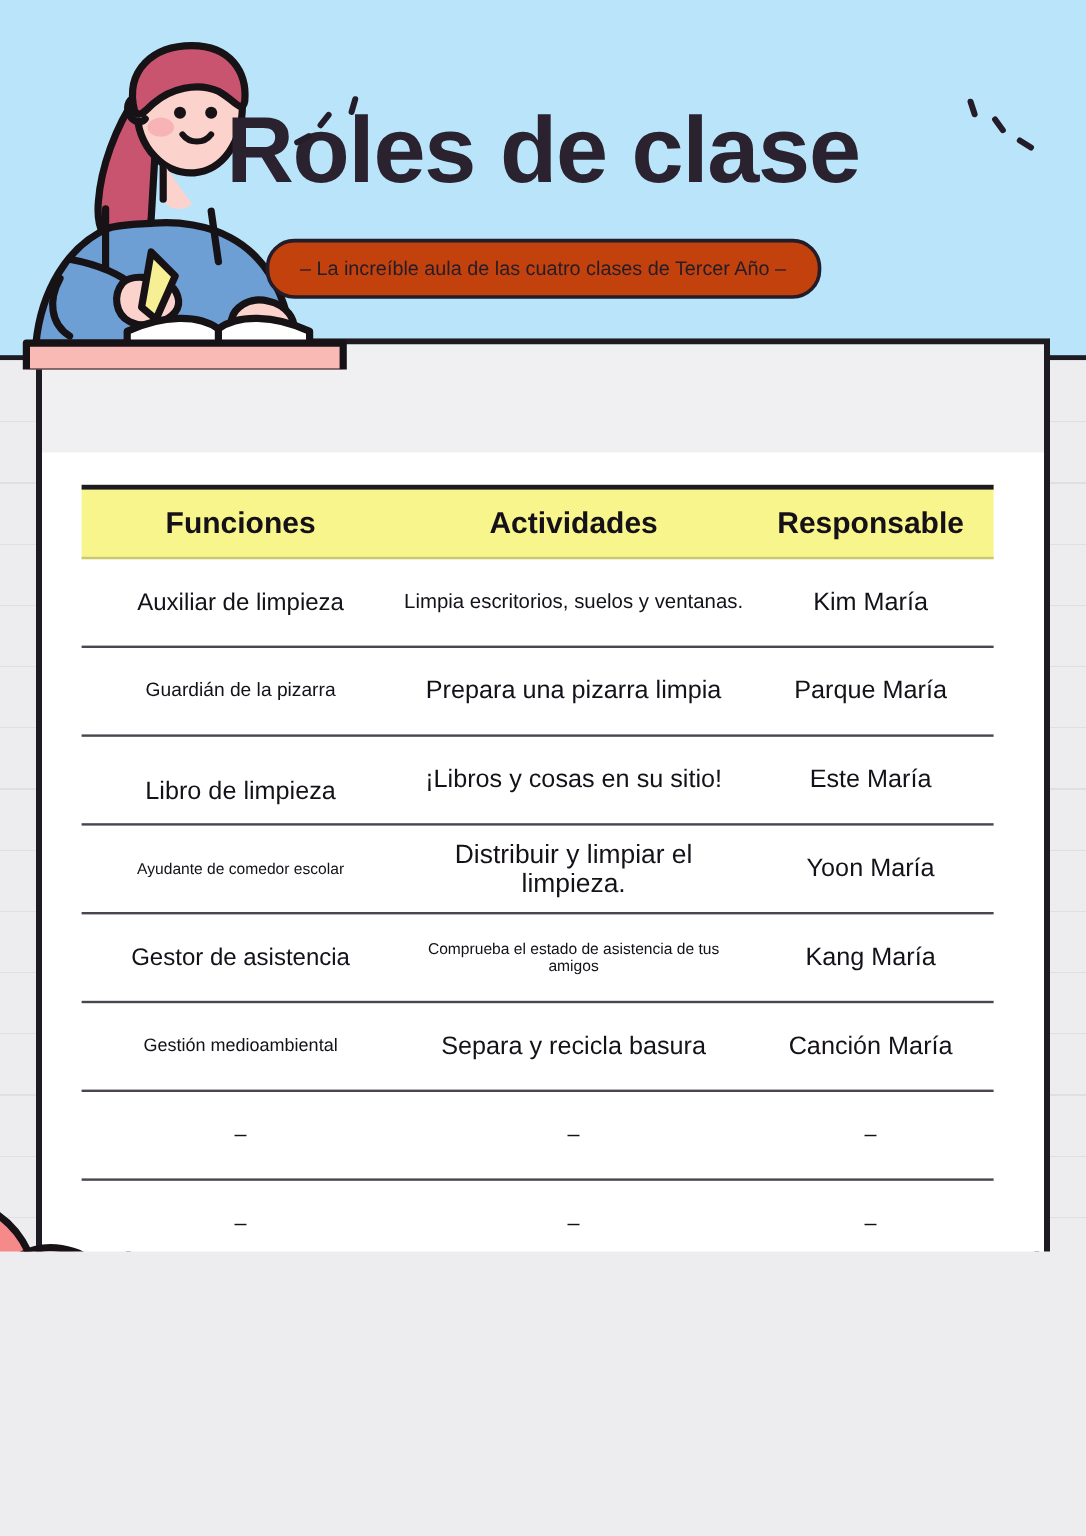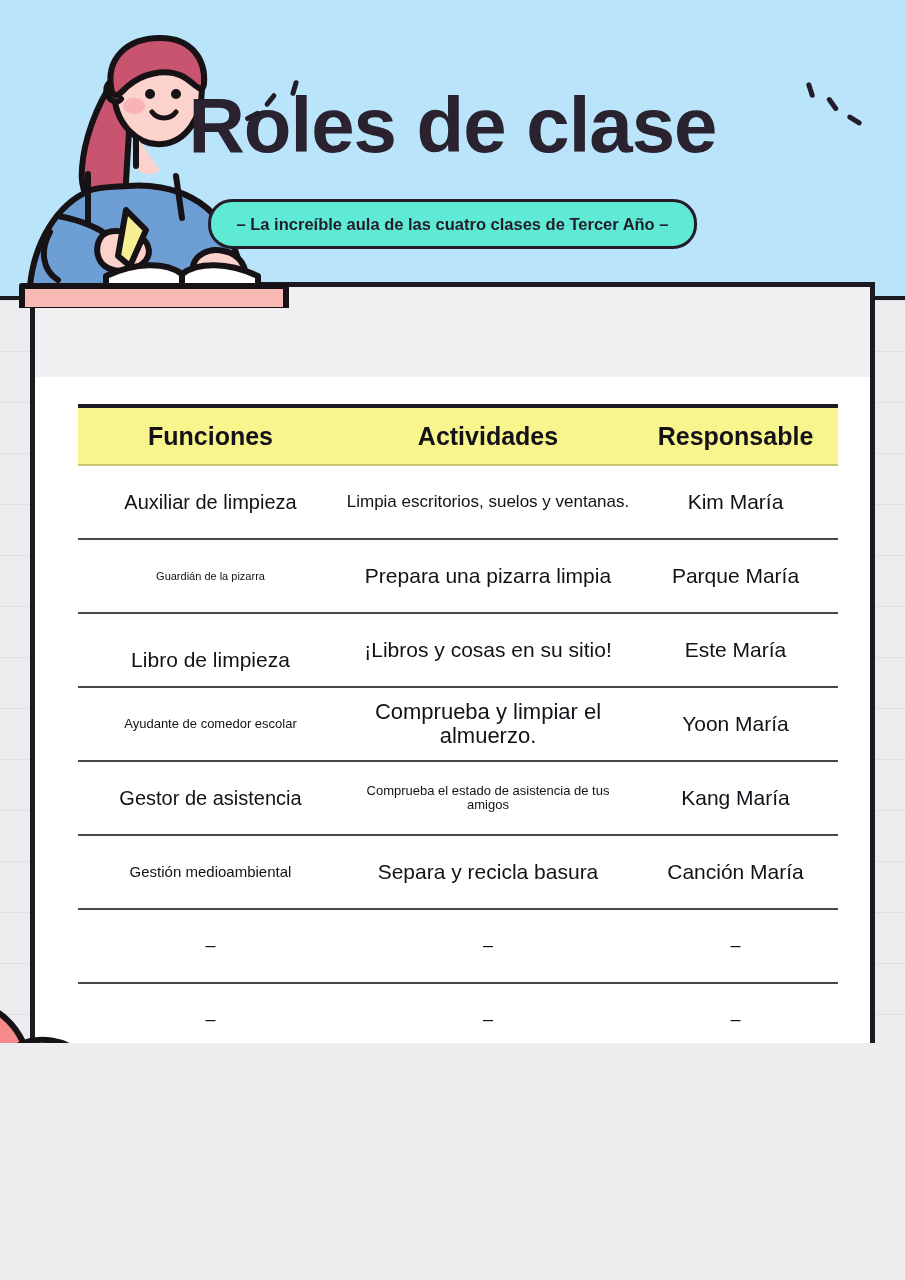--- a/index.html
+++ b/index.html
@@ -80,25 +80,25 @@
   .subtitle-pill {
     position: absolute;
     left: 50%;
     transform: translateX(-50%);
     top: 199px;
     height: 44px;
     padding: 0 26px;
     display: flex;
     align-items: center;
     justify-content: center;
-    background: #5eead4;
+    background: #c2410c;
     border: 3px solid #241d29;
     border-radius: 24px;
     font-size: 16.5px;
-    font-weight: 700;
+    font-weight: 400;
     color: #241d29;
     white-space: nowrap;
     z-index: 30;
   }
 
   
   .sparkle {
     position: absolute;
     z-index: 30;
   }
@@ -156,21 +156,21 @@
     width: 841px;
     text-align: center;
     font-size: 21px;
     font-weight: 700;
     color: #241d29;
   }
 
   
   .table {
     position: absolute;
-    left: 43px;
+    left: 33px;
     top: 117px;
     width: 760px;
   }
   .thead {
     display: flex;
     align-items: center;
     height: 62px;
     background: #f7f58b;
     border-top: 4px solid #1d1a22;
     border-bottom: 2px solid #c9c774;
@@ -343,21 +343,21 @@
             </div>
             <div class="cell col-act">
               <span style="font-size: 17px;">Limpia escritorios, suelos y ventanas.</span>
             </div>
             <div class="cell col-resp">
               <span style="font-size: 21px;">Kim María</span>
             </div>
           </div>
           <div class="row">
             <div class="cell col-func">
-              <span style="font-size: 11px;">Guardián de la pizarra</span>
+              <span style="font-size: 16px;">Guardián de la pizarra</span>
             </div>
             <div class="cell col-act">
               <span style="font-size: 21px;">Prepara una pizarra limpia</span>
             </div>
             <div class="cell col-resp">
               <span style="font-size: 21px;">Parque María</span>
             </div>
           </div>
           <div class="row">
             <div class="cell col-func">
@@ -368,21 +368,21 @@
             </div>
             <div class="cell col-resp">
               <span style="font-size: 21px;">Este María</span>
             </div>
           </div>
           <div class="row">
             <div class="cell col-func">
               <span style="font-size: 13px;">Ayudante de comedor escolar</span>
             </div>
             <div class="cell col-act">
-              <span style="font-size: 22px;">Comprueba y limpiar el almuerzo.</span>
+              <span style="font-size: 22px;">Distribuir y limpiar el limpieza.</span>
             </div>
             <div class="cell col-resp">
               <span style="font-size: 21px;">Yoon María</span>
             </div>
           </div>
           <div class="row">
             <div class="cell col-func">
               <span style="font-size: 20px;">Gestor de asistencia</span>
             </div>
             <div class="cell col-act">

